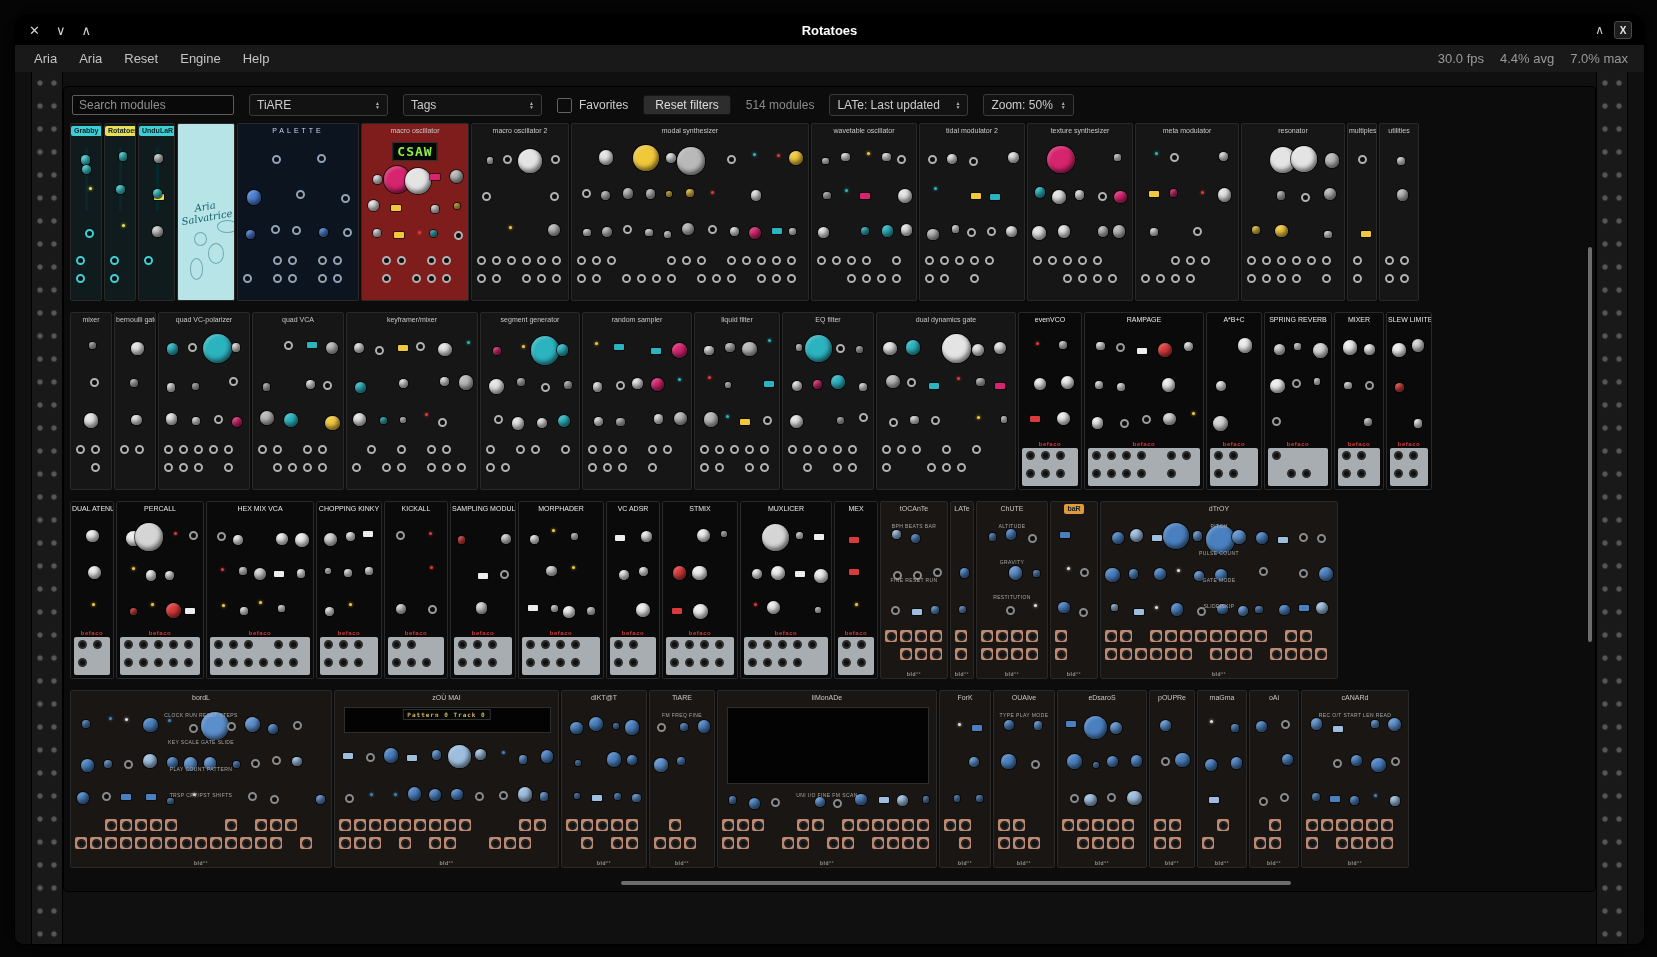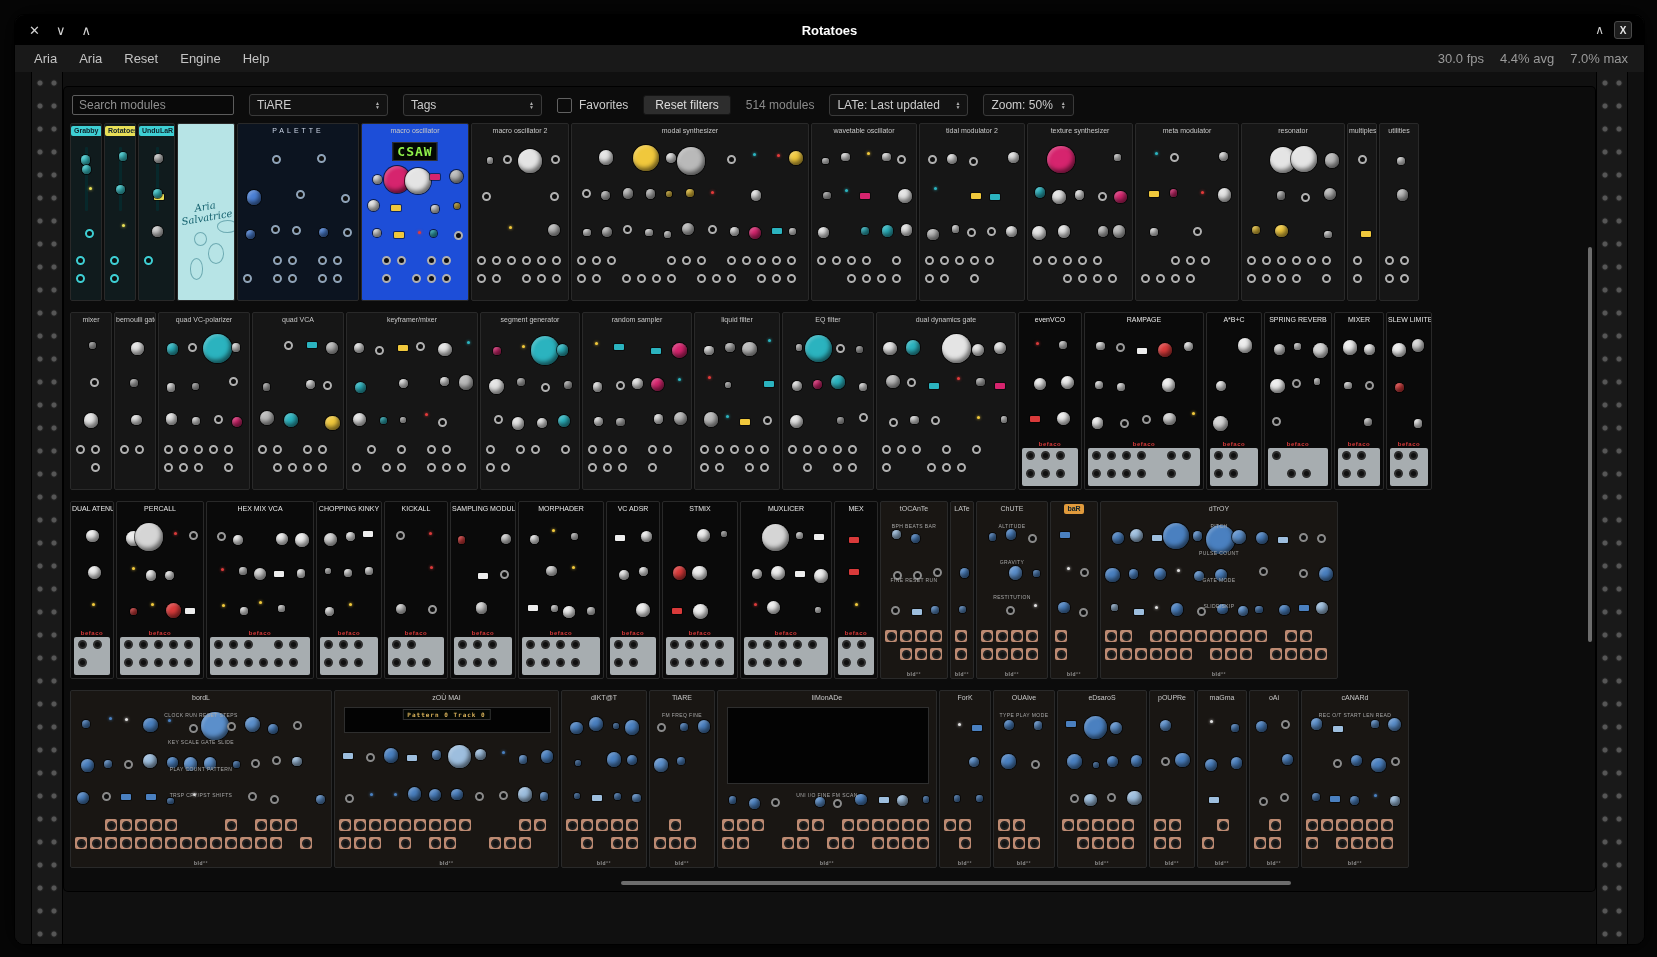--- a/index.html
+++ b/index.html
@@ -222,21 +222,21 @@
                 <div class="jack" style="left: 50px; top: 132px; width: 9px; height: 9px; border: 2px solid rgb(143, 163, 184);"></div>
                 <div class="jack" style="left: 80px; top: 132px; width: 9px; height: 9px; border: 2px solid rgb(143, 163, 184);"></div>
                 <div class="jack" style="left: 95px; top: 132px; width: 9px; height: 9px; border: 2px solid rgb(143, 163, 184);"></div>
                 <div class="jack" style="left: 5px; top: 150px; width: 9px; height: 9px; border: 2px solid rgb(143, 163, 184);"></div>
                 <div class="jack" style="left: 35px; top: 150px; width: 9px; height: 9px; border: 2px solid rgb(143, 163, 184);"></div>
                 <div class="jack" style="left: 50px; top: 150px; width: 9px; height: 9px; border: 2px solid rgb(143, 163, 184);"></div>
                 <div class="jack" style="left: 80px; top: 150px; width: 9px; height: 9px; border: 2px solid rgb(143, 163, 184);"></div>
                 <div class="jack" style="left: 95px; top: 150px; width: 9px; height: 9px; border: 2px solid rgb(143, 163, 184);"></div>
               </div>
             </div>
-            <div class="module st-mutable" style="width: 108px; background: #1d4ed8;">
+            <div class="module st-mutable" style="width: 108px; background: #7f1d1d;">
               <div class="mtitle">macro oscillator</div>
               <div class="mart">
                 <div class="lcd" style="top: 18px; left: 50%; transform: translateX(-50%); font-size: 13px; color: rgb(142, 240, 74);">CSAW</div>
                 <div class="knob" style="left: 11.4192px; top: 50.7779px; width: 9.00625px; height: 9.00625px; background: rgb(228, 228, 228);"></div>
                 <div class="knob" style="left: 21.9366px; top: 42.3957px; width: 26.3333px; height: 26.3333px; background: rgb(214, 36, 110);"></div>
                 <div class="knob" style="left: 42.6648px; top: 43.8688px; width: 26.3333px; height: 26.3333px; background: rgb(228, 228, 228);"></div>
                 <div class="chipbtn" style="left: 68.4621px; top: 50.0408px; width: 10px; height: 6px; background: rgb(214, 36, 110);"></div>
                 <div class="knob" style="left: 87.6632px; top: 46.3222px; width: 13.042px; height: 13.042px; background: rgb(185, 185, 185);"></div>
                 <div class="knob" style="left: 5.98311px; top: 75.6198px; width: 11.1448px; height: 11.1448px; background: rgb(228, 228, 228);"></div>
                 <div class="chipbtn" style="left: 29.1603px; top: 80.6405px; width: 10px; height: 6px; background: rgb(240, 200, 60);"></div>

